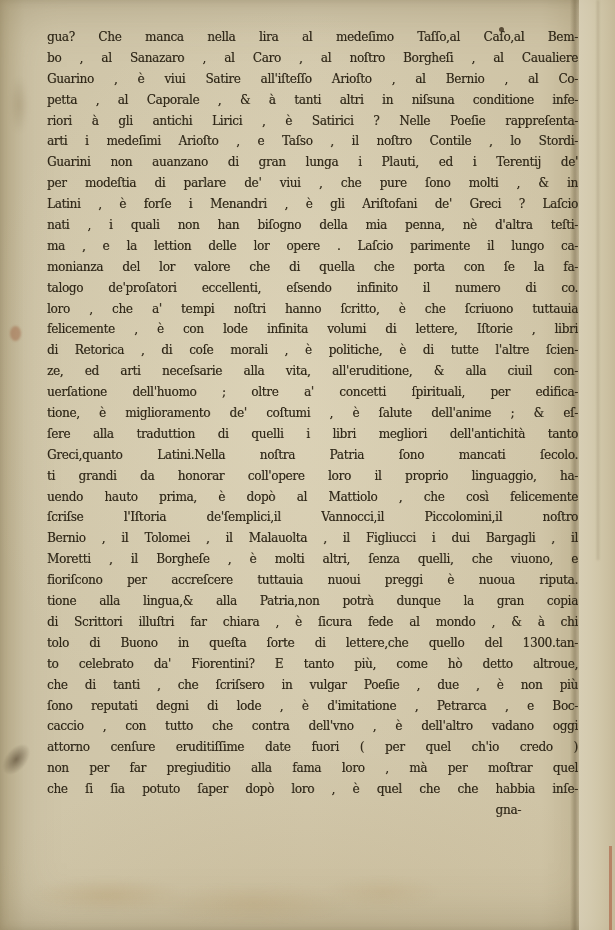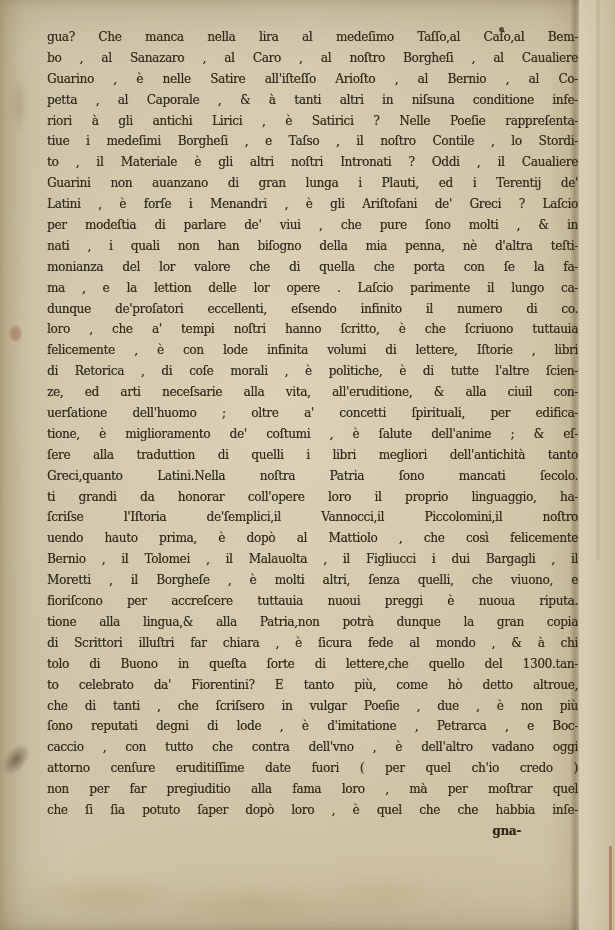--- a/index.html
+++ b/index.html
@@ -76,64 +76,62 @@
     line-height: 20.9px;
     overflow: hidden;
     text-align: justify;
     text-align-last: justify;
     white-space: normal;
   }
   #catchword-line {
     height: 21px; line-height: 21px;
     text-align: right;
     padding-right: 57px;
-    font-weight: bold;
   }
 </style>
 </head>
 <body>
 
 <div id="scan">
 
   <div class="mark" id="edge-strip"></div>
   <div class="mark" id="fold-shadow"></div>
   <div class="mark" id="edge-crease"></div>
   <div class="mark" id="stain-mid-left"></div>
   <div class="mark" id="stain-left-dark"></div>
   <div class="mark" id="stain-red-dot"></div>
   <div class="mark" id="speck-top"></div>
   <div class="mark" id="stain-bottom"></div>
   <div class="mark" id="red-line-edge"></div>
 
   <div id="text-block">
     <div class="line">gua? Che manca nella lira al medeſimo Taſſo,al Caſo,al Bem-</div>
     <div class="line">bo , al Sanazaro , al Caro , al noſtro Borgheſi , al Caualiere</div>
-    <div class="line">Guarino , è nelle Satire all'iſteſſo Arioſto , al Bernio , al Co-</div>
+    <div class="line">Guarino , è viui Satire all'iſteſſo Arioſto , al Bernio , al Co-</div>
     <div class="line">petta , al Caporale , &amp; à tanti altri in niſsuna conditione infe-</div>
     <div class="line">riori à gli antichi Lirici , è Satirici ? Nelle Poeſie rappreſenta-</div>
-    <div class="line">tiue i medeſimi Borgheſi , e Taſso , il noſtro Contile , lo Stordi-</div>
-    <div class="line">to , il Materiale è gli altri noſtri Intronati ? Oddi , il Caualiere</div>
+    <div class="line">arti i medeſimi Arioſto , e Taſso , il noſtro Contile , lo Stordi-</div>
     <div class="line">Guarini non auanzano di gran lunga i Plauti, ed i Terentij de'</div>
+    <div class="line">per modeſtia di parlare de' viui , che pure ſono molti , &amp; in</div>
     <div class="line">Latini , è forſe i Menandri , è gli Ariſtofani de' Greci ? Laſcio</div>
-    <div class="line">per modeſtia di parlare de' viui , che pure ſono molti , &amp; in</div>
     <div class="line">nati , i quali non han biſogno della mia penna, nè d'altra teſti-</div>
+    <div class="line">ma , e la lettion delle lor opere . Laſcio parimente il lungo ca-</div>
     <div class="line">monianza del lor valore che di quella che porta con ſe la fa-</div>
-    <div class="line">ma , e la lettion delle lor opere . Laſcio parimente il lungo ca-</div>
-    <div class="line">dunque de'proſatori eccellenti, eſsendo infinito il numero di co.</div>
+    <div class="line">talogo de'proſatori eccellenti, eſsendo infinito il numero di co.</div>
     <div class="line">loro , che a' tempi noſtri hanno ſcritto, è che ſcriuono tuttauia</div>
     <div class="line">felicemente , è con lode infinita volumi di lettere, Iſtorie , libri</div>
     <div class="line">di Retorica , di coſe morali , è politiche, è di tutte l'altre ſcien-</div>
     <div class="line">ze, ed arti neceſsarie alla vita, all'eruditione, &amp; alla ciuil con-</div>
     <div class="line">uerſatione dell'huomo ; oltre a' concetti ſpirituali, per edifica-</div>
     <div class="line">tione, è miglioramento de' coſtumi , è ſalute dell'anime ; &amp; eſ-</div>
     <div class="line">ſere alla traduttion di quelli i libri megliori dell'antichità tanto</div>
     <div class="line">Greci,quanto Latini.Nella noſtra Patria ſono mancati ſecolo.</div>
     <div class="line">ti grandi da honorar coll'opere loro il proprio linguaggio, ha-</div>
+    <div class="line">uendo hauto prima, è dopò al Mattiolo , che così felicemente</div>
     <div class="line">ſcriſse l'Iſtoria de'ſemplici,il Vannocci,il Piccolomini,il noſtro</div>
-    <div class="line">uendo hauto prima, è dopò al Mattiolo , che così felicemente</div>
     <div class="line">Bernio , il Tolomei , il Malauolta , il Figliucci i dui Bargagli , il</div>
     <div class="line">Moretti , il Borgheſe , è molti altri, ſenza quelli, che viuono, e</div>
     <div class="line">fioriſcono per accreſcere tuttauia nuoui preggi è nuoua riputa.</div>
     <div class="line">tione alla lingua,&amp; alla Patria,non potrà dunque la gran copia</div>
     <div class="line">di Scrittori illuſtri far chiara , è ſicura fede al mondo , &amp; à chi</div>
     <div class="line">tolo di Buono in queſta ſorte di lettere,che quello del 1300.tan-</div>
     <div class="line">to celebrato da' Fiorentini? E tanto più, come hò detto altroue,</div>
     <div class="line">che di tanti , che ſcriſsero in vulgar Poeſie , due , è non più</div>
     <div class="line">ſono reputati degni di lode , è d'imitatione , Petrarca , e Boc-</div>
     <div class="line">caccio , con tutto che contra dell'vno , è dell'altro vadano oggi</div>

